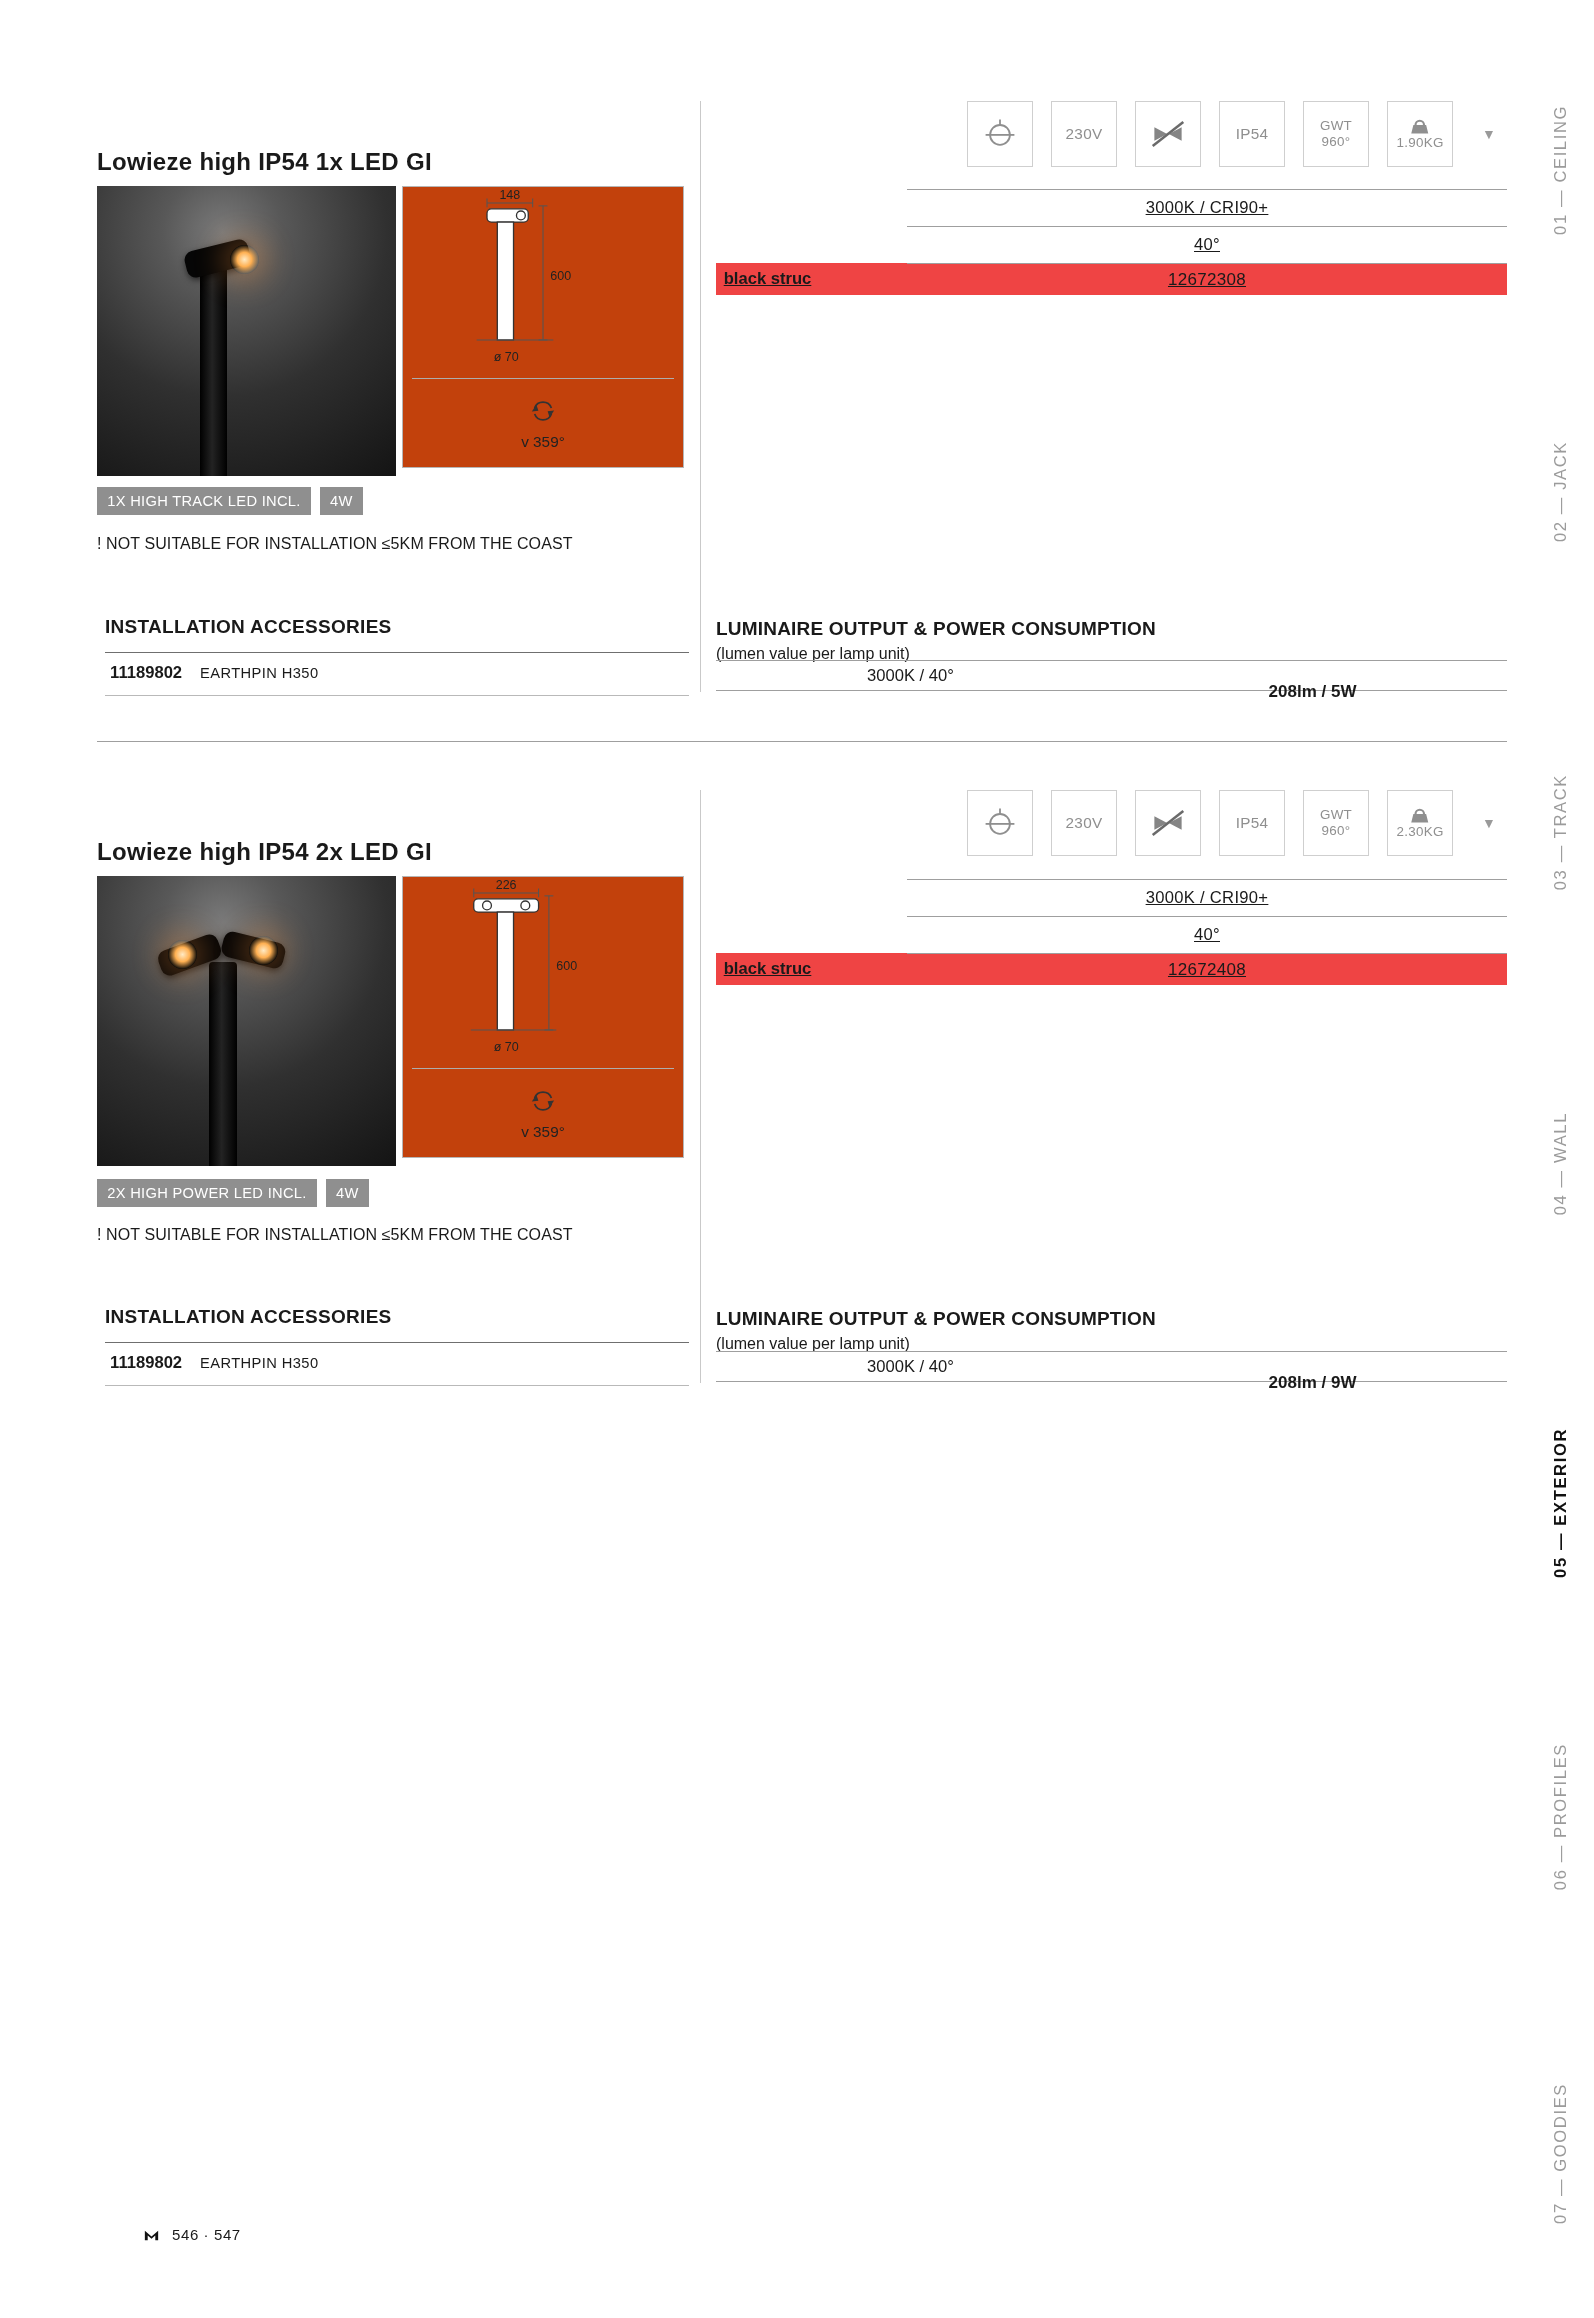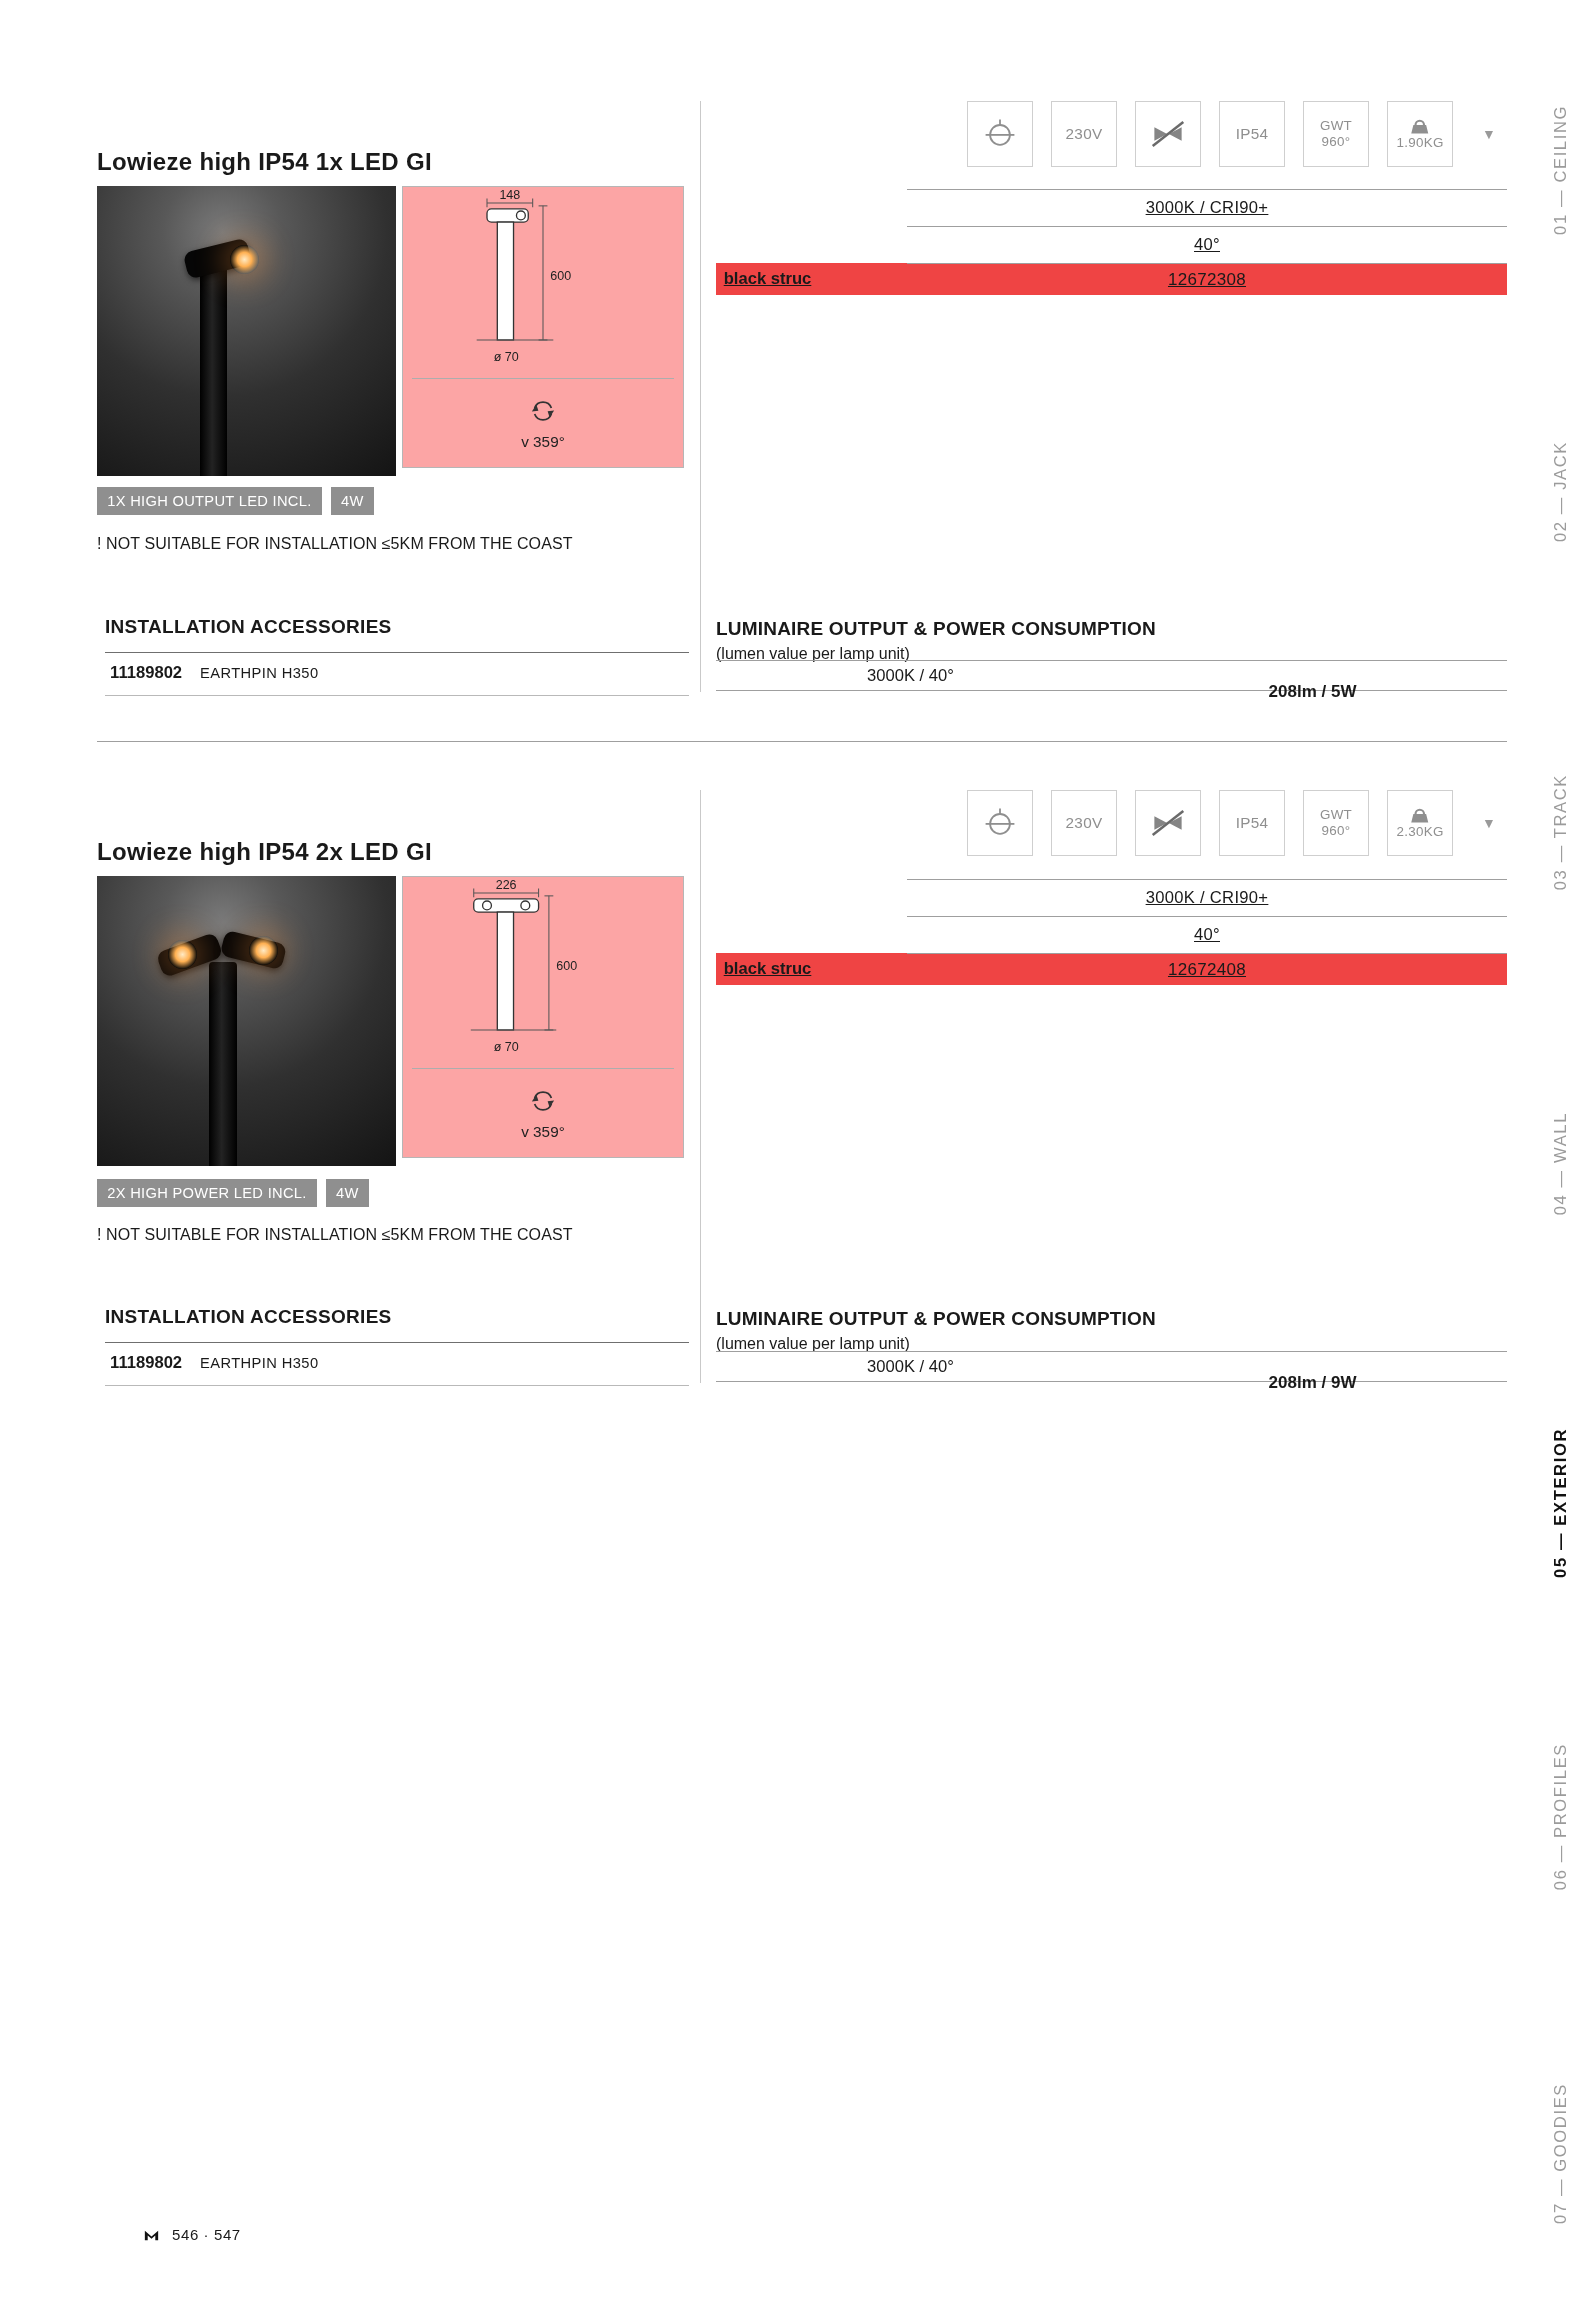--- a/index.html
+++ b/index.html
@@ -20,21 +20,21 @@
   }
   .pole{position:absolute;background:linear-gradient(90deg,#000 0%,#232323 45%,#000 100%);border-radius:3.8px 3.8px 0 0;}
   .head{position:absolute;background:#060606;border-radius:9px;box-shadow:0 2.6px 6.4px rgba(0,0,0,.6);}
   .glow{position:absolute;width:29px;height:29px;border-radius:50%;
     background:radial-gradient(circle,#ffeac4 0%,#ffb052 35%,rgba(255,140,40,0) 72%);
     box-shadow:0 0 29px 9px rgba(255,150,60,.30);}
 
   
   .drawbox{
     position:absolute;width:282px;height:282px;border:1.3px solid #b6b6b6;box-sizing:border-box;
-    display:flex;flex-direction:column;background:#fca5a5;
+    display:flex;flex-direction:column;background:#c2410c;
   }
   .dim-svg{flex:1;width:100%;}
   .dim-svg text{font-size:8.5px;fill:#222;font-family:"Liberation Sans",sans-serif;text-anchor:middle;}
   .dim-svg text.start{text-anchor:start;}
   .dim-svg .ln{stroke:#555;stroke-width:.7;fill:none;}
   .dim-svg .shape{stroke:#333;stroke-width:.9;fill:#fff;}
   .rot-area{height:88px;border-top:1.3px solid #adadad;margin:0 9px;
     display:flex;flex-direction:column;align-items:center;justify-content:center;gap:5.1px;}
   .rot-icon{width:32px;height:32px;}
   .rot-icon path{stroke:#333;stroke-width:2;fill:none;}
@@ -131,21 +131,21 @@
       <path d="M27.4,14.6 A10,10 0 0 0 8.6,14.6"></path>
       <polygon points="5.5,18.5 10.5,10.8 12.8,17.6"></polygon>
       <path d="M8.6,21.4 A10,10 0 0 0 27.4,21.4"></path>
       <polygon points="30.5,17.5 25.4,25.4 23.2,18.3"></polygon>
     </svg>
     <div class="rot-label">v 359°</div>
   </div>
 </div>
 
 <div class="badges" style="left:97px;top:487px;">
-  <span class="badge">1X HIGH OUTPUT LED INCL.</span>
+  <span class="badge">1X HIGH TRACK LED INCL.</span>
   <span class="badge">4W</span>
 </div>
 
 <div class="warning" style="left:97px;top:535px;">! NOT SUITABLE FOR INSTALLATION ≤5KM FROM THE COAST</div>
 
 <div class="acc" style="left:105px;top:616px;">
   <h3>INSTALLATION ACCESSORIES</h3>
   <div class="arow">
     <span class="code">11189802</span>
     <span class="name">EARTHPIN H350</span>

